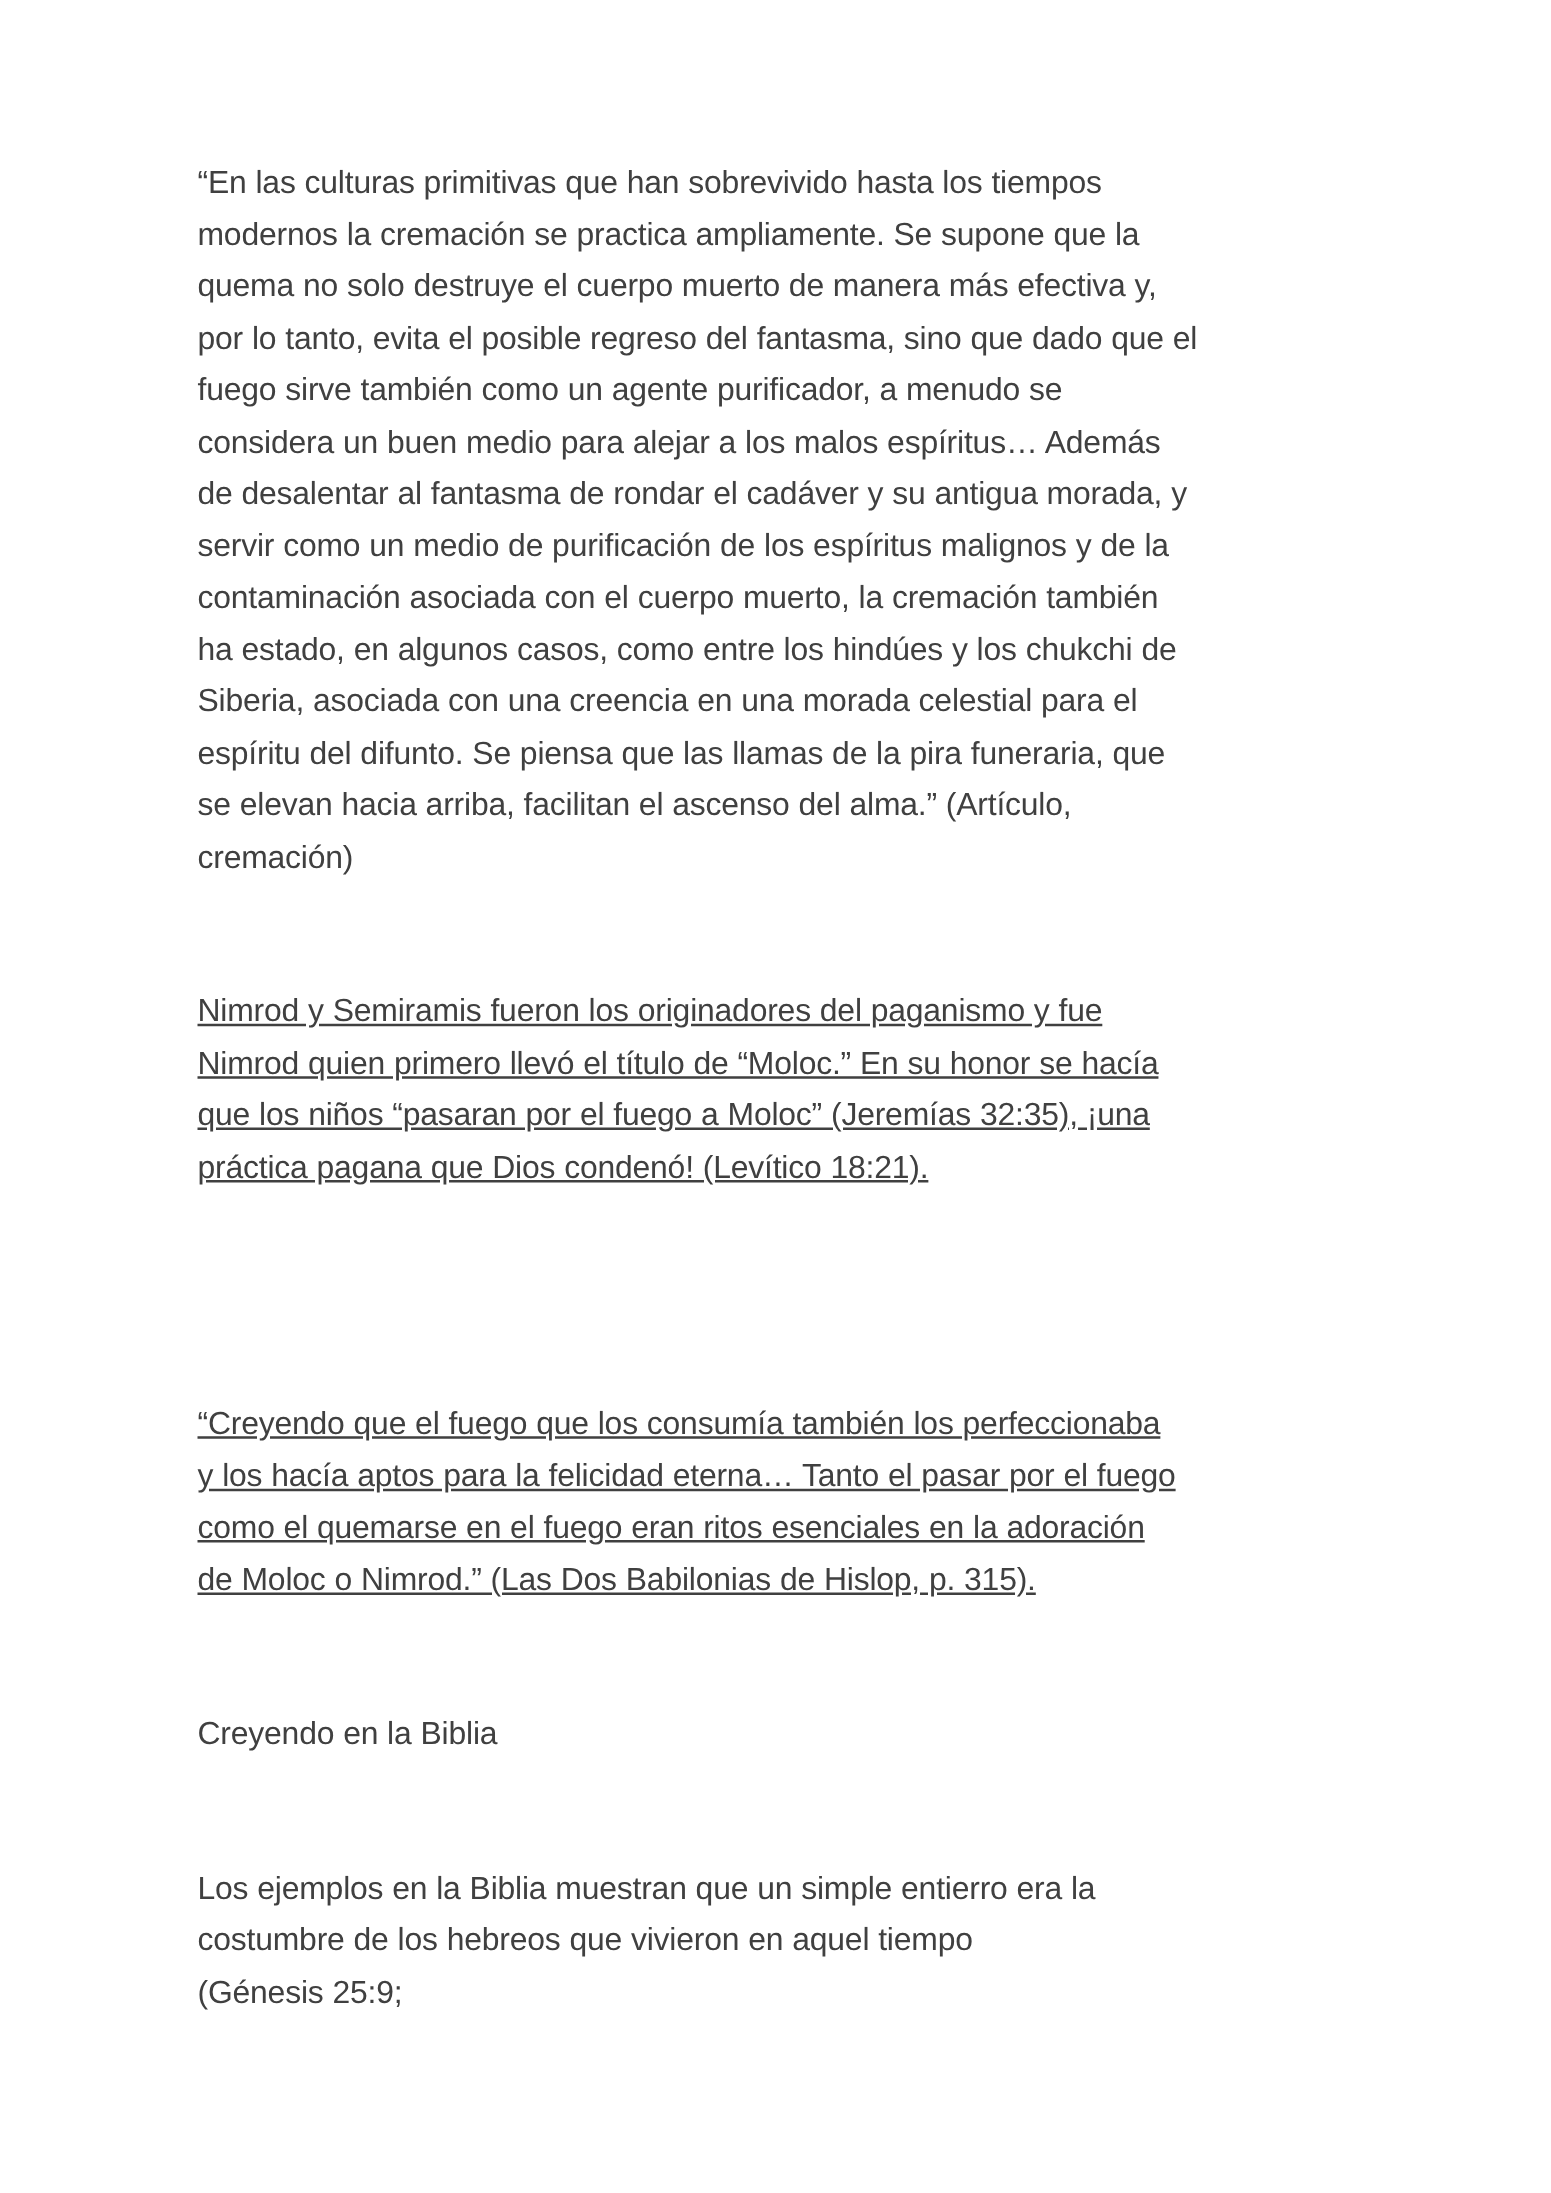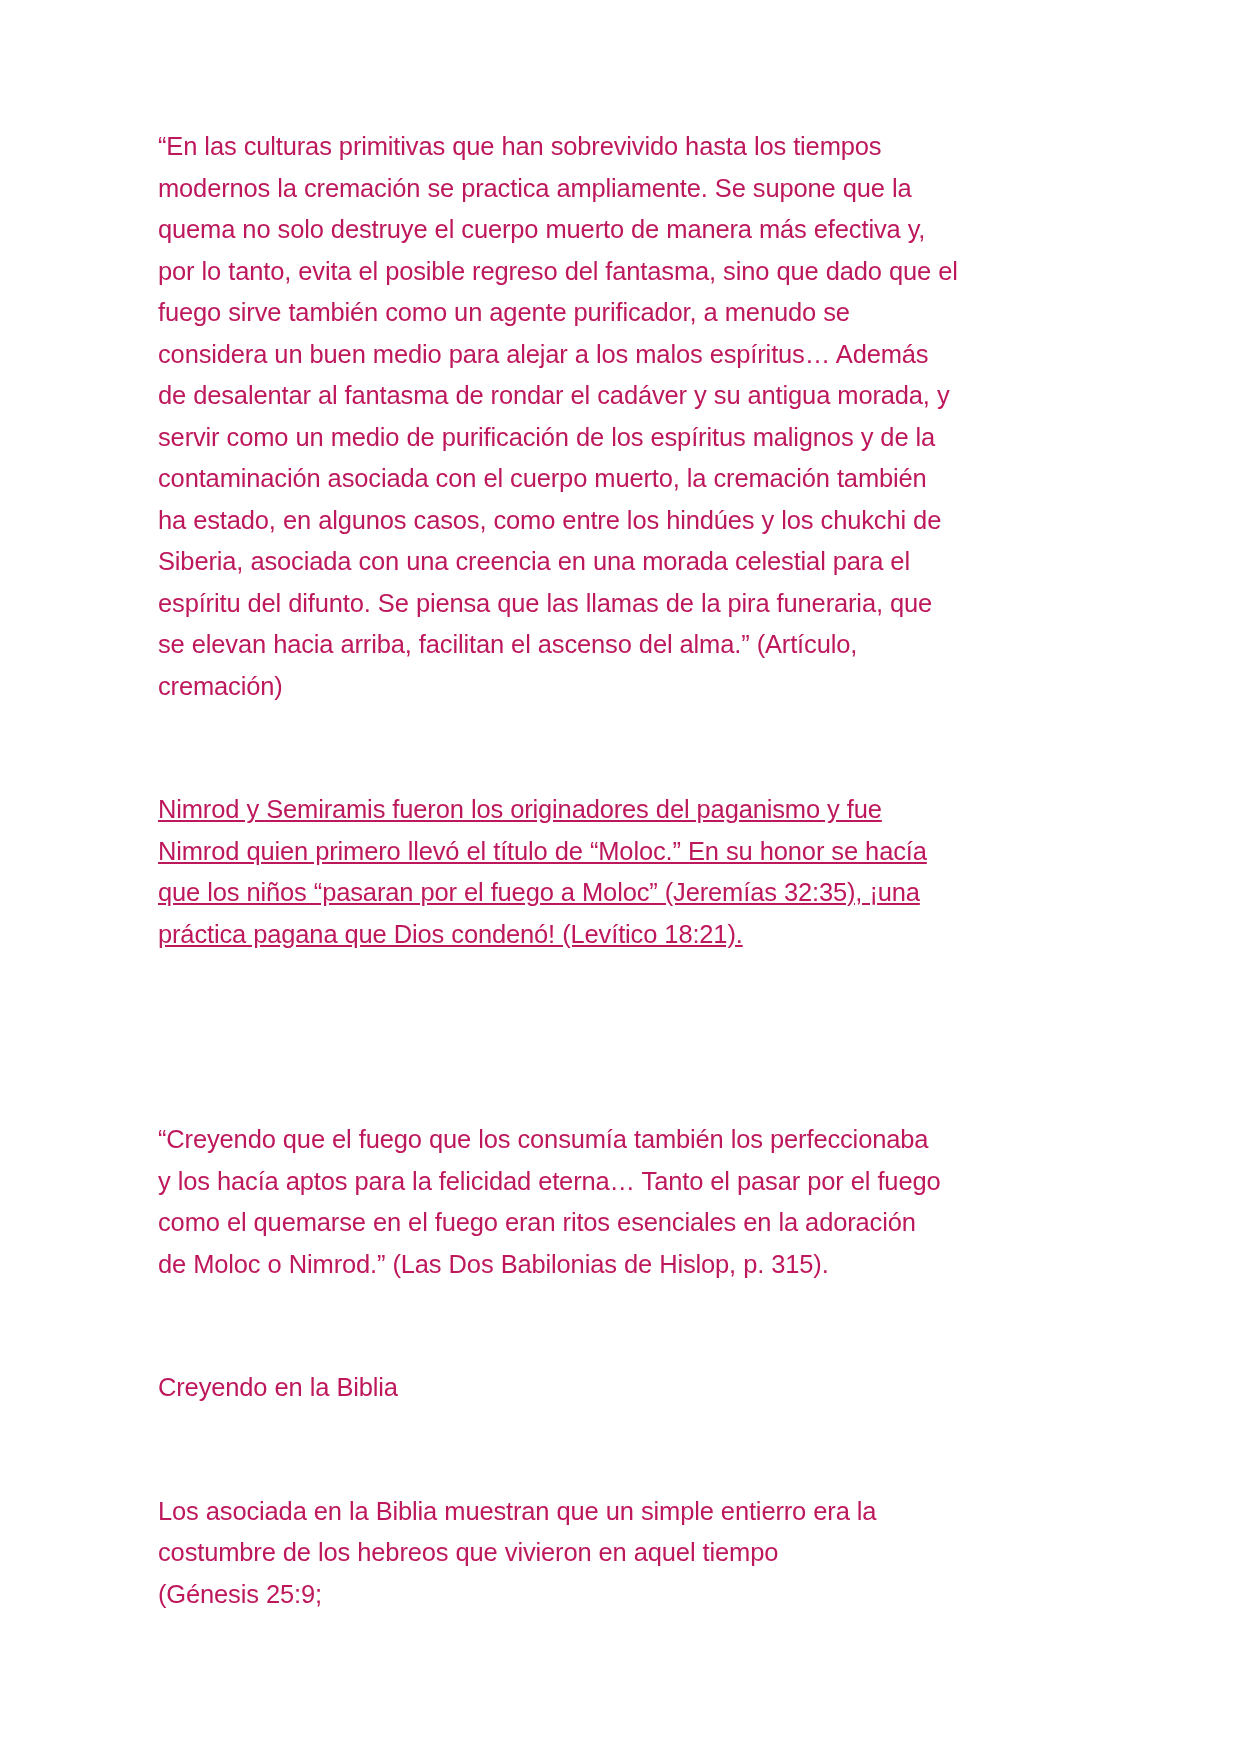--- a/index.html
+++ b/index.html
@@ -23,36 +23,36 @@
     position: absolute;
     left: 158px;
     top: 126px;
     width: 800px;
   }
 
   .para {
     font-family: "Liberation Sans", "DejaVu Sans", sans-serif;
     font-size: 25.5px;
     line-height: 41.5px;
-    color: #be185d;
+    color: #404040;
     letter-spacing: -0.15px;
     word-spacing: 0.2px;
     text-align: left;
     margin: 0;
     -webkit-font-smoothing: antialiased;
   }
 
   
   .gap-lg { height: 82px; }
   .gap-md { height: 82px; }
 
   .para.block-quote-1 { width: 800px; }
   .para.block-nimrod  { width: 790px; text-decoration: underline; }
   .para.block-padres  { width: 790px; }
-  .para.block-quote-2 { width: 790px; }
+  .para.block-quote-2 { width: 790px; text-decoration: underline; }
   .para.block-heading { width: 790px; }
   .para.block-final   { width: 720px; }
 </style>
 </head>
 <body>
 
 <div class="page">
   <div class="content">
 
     <p class="para block-quote-1">“En las culturas primitivas que han sobrevivido hasta los tiempos modernos la cremación se practica ampliamente. Se supone que la quema no solo destruye el cuerpo muerto de manera más efectiva y, por lo tanto, evita el posible regreso del fantasma, sino que dado que el fuego sirve también como un agente purificador, a menudo se considera un buen medio para alejar a los malos espíritus… Además de desalentar al fantasma de rondar el cadáver y su antigua morada, y servir como un medio de purificación de los espíritus malignos y de la contaminación asociada con el cuerpo muerto, la cremación también ha estado, en algunos casos, como entre los hindúes y los chukchi de Siberia, asociada con una creencia en una morada celestial para el espíritu del difunto. Se piensa que las llamas de la pira funeraria, que se elevan hacia arriba, facilitan el ascenso del alma.” (Artículo, cremación)</p>
@@ -67,16 +67,16 @@
     <div class="gap-md"></div>
 
     <p class="para block-quote-2">“Creyendo que el fuego que los consumía también los perfeccionaba y los hacía aptos para la felicidad eterna… Tanto el pasar por el fuego como el quemarse en el fuego eran ritos esenciales en la adoración de Moloc o Nimrod.” (Las Dos Babilonias de Hislop, p. 315).</p>
 
     <div class="gap-md"></div>
 
     <p class="para block-heading">Creyendo en la Biblia</p>
 
     <div class="gap-md"></div>
 
-    <p class="para block-final">Los asociada en la Biblia muestran que un simple entierro era la costumbre de los hebreos que vivieron en aquel tiempo (Génesis 25:9;</p>
+    <p class="para block-final">Los ejemplos en la Biblia muestran que un simple entierro era la costumbre de los hebreos que vivieron en aquel tiempo (Génesis 25:9;</p>
 
   </div>
 </div>
 
 </body></html>

